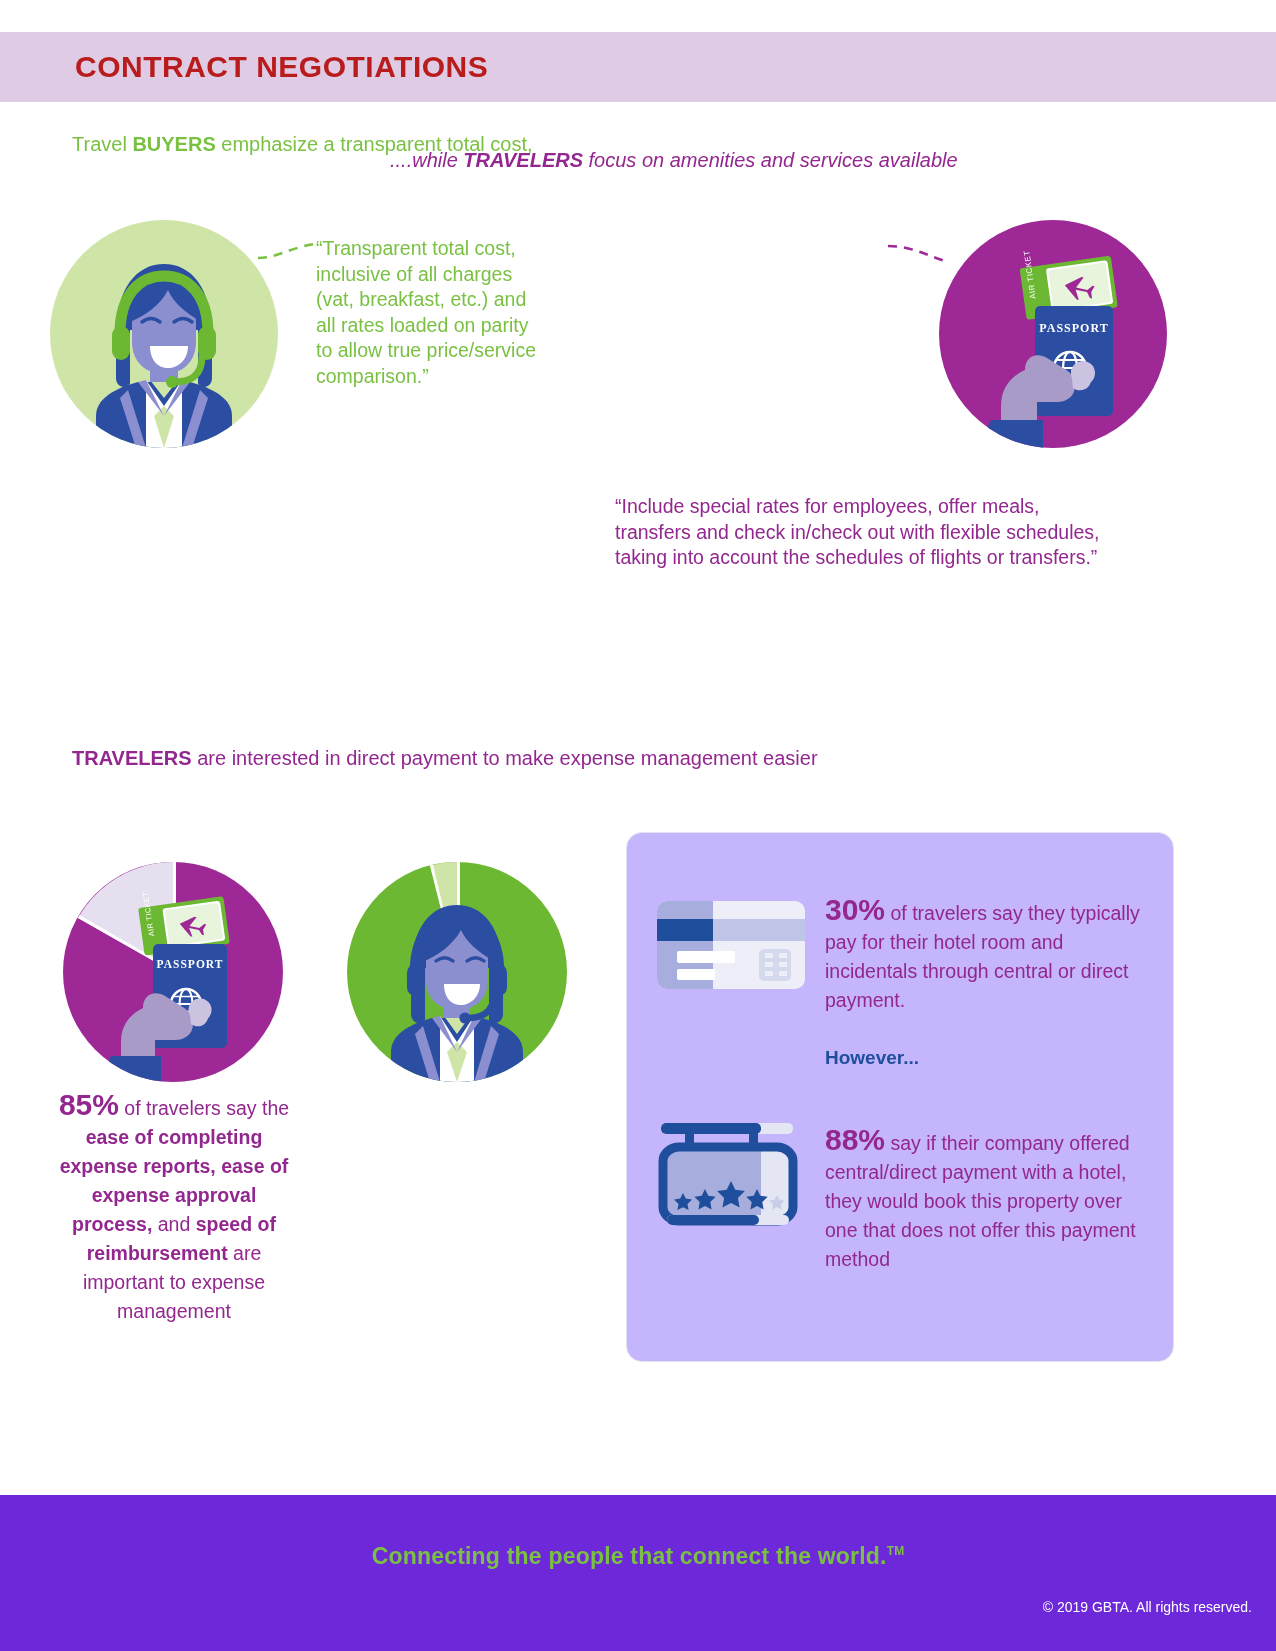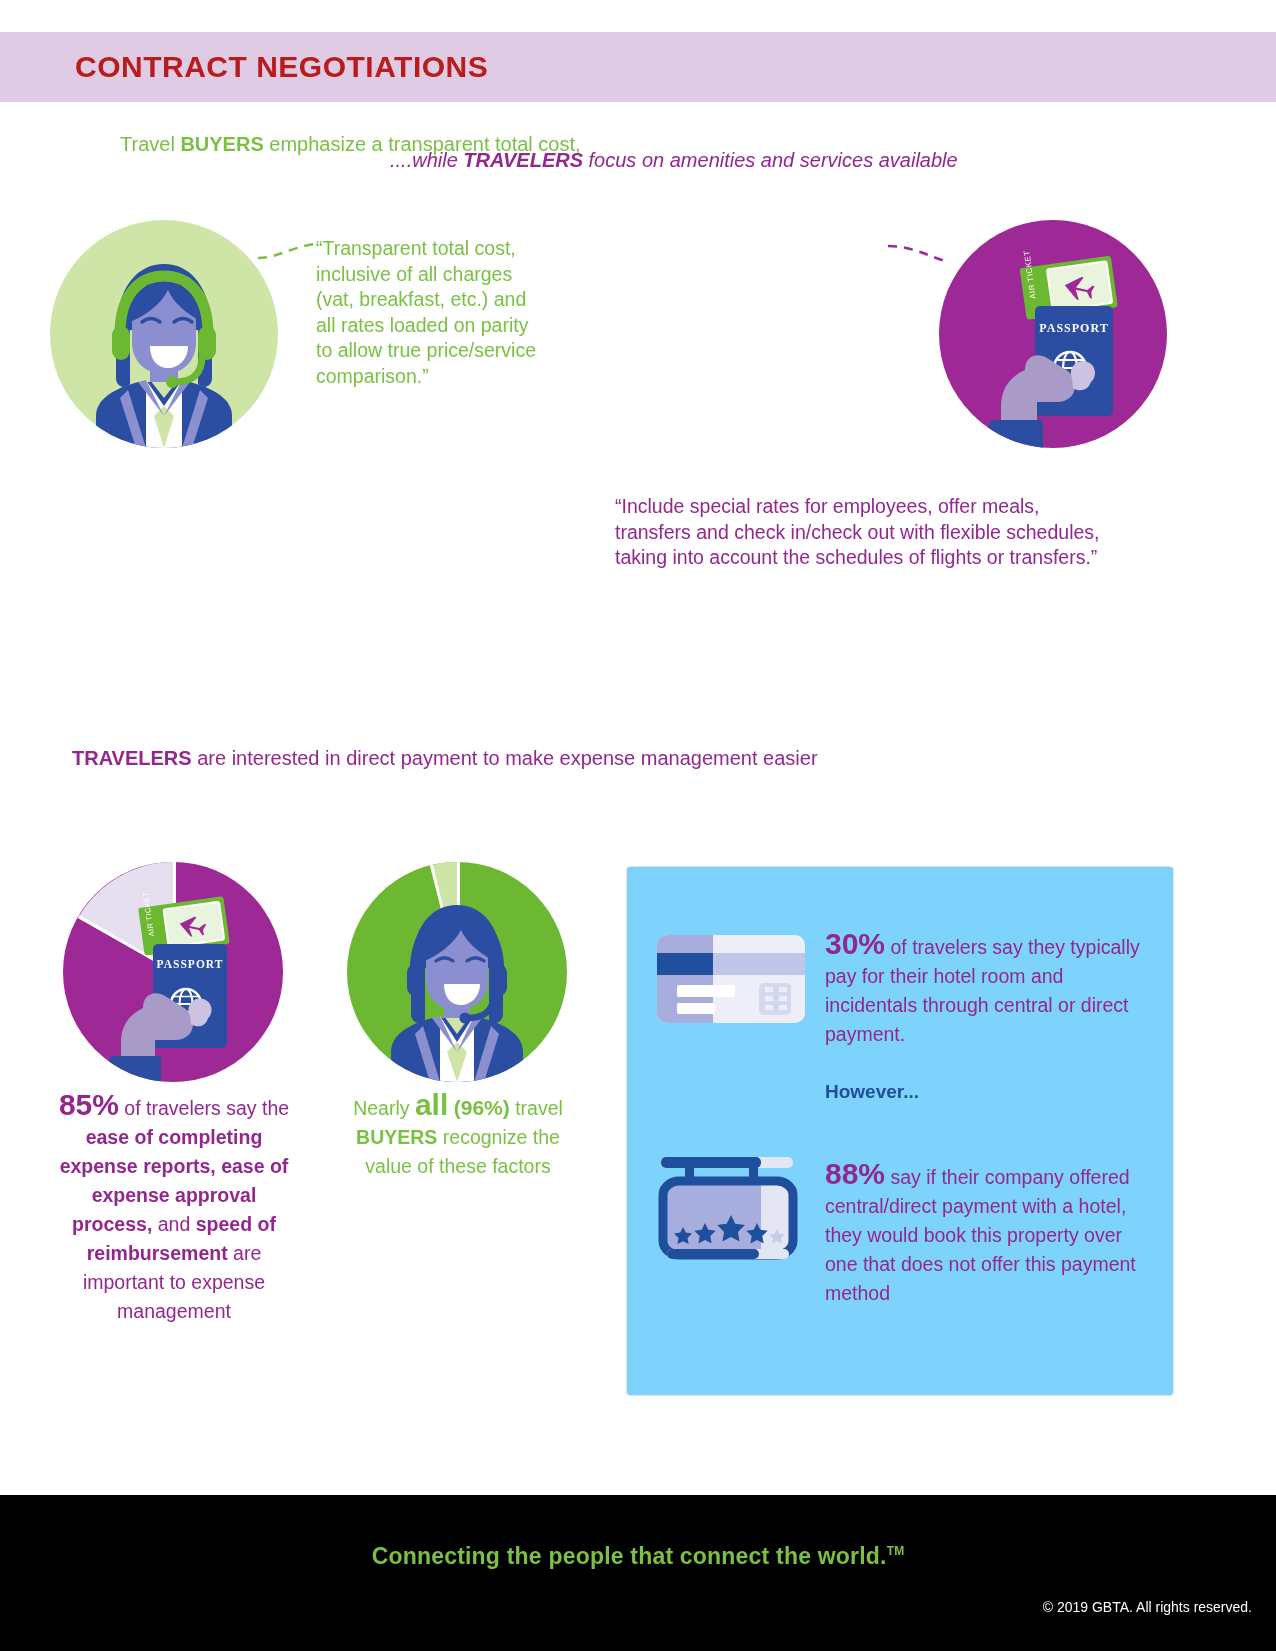--- a/index.html
+++ b/index.html
@@ -34,21 +34,20 @@
     color: #b91c1c;
     font-family: "Liberation Sans", sans-serif;
   }
   .b { font-weight: bold; }
 
   .intro {
     position: absolute;
     font-size: 20px;
     line-height: 32px;
     color: #7ac143;
-    margin-left: 48px;
   }
   .intro2 {
     position: absolute;
     font-size: 20px;
     line-height: 32px;
     color: #93278f;
   }
 
   .quote {
     position: absolute;
@@ -84,23 +83,22 @@
   }
   .stat-col.p { color: #93278f; }
   .stat-col.g { color: #7ac143; }
   .bignum { font-size: 30px; font-weight: bold; }
   .bigall { font-size: 30px; font-weight: bold; }
 
   
   .card {
     position: absolute;
     border: 1px solid #e2e2ee;
-    border-radius: 4px;
-    background: #7dd3fc;
-    margin-top: 34px;
+    border-radius: 16px;
+    background: #c4b5fd;
   }
   .card-text {
     position: absolute;
     font-size: 19.5px;
     line-height: 29px;
     color: #93278f;
   }
   .however {
     position: absolute;
     font-size: 19px;
@@ -108,21 +106,21 @@
     color: #1f4e9c;
   }
 
   
   .footer {
     position: absolute;
     left: 0;
     bottom: 0;
     width: 1276px;
     height: 156px;
-    background: #000000;
+    background: #6d28d9;
   }
   .footer-tag {
     position: absolute;
     left: 0;
     top: 48px;
     width: 1276px;
     text-align: center;
     font-size: 23px;
     font-weight: bold;
     color: #7ac143;
@@ -352,28 +350,20 @@
     <span class="b">completing expense</span>
     <span class="b">reports, ease of</span>
     <span class="b">expense approval</span>
     <span class="b">process,</span><span> and </span><span class="b">speed</span>
     <span class="b">of reimbursement</span>
     <span>are important</span>
     <span>to expense</span>
     <span>management</span>
   </div>
 
-  <div class="stat-col g" style="left:342px; top:1090px; width:232px;">
-    <span>Nearly </span><span class="bigall">all</span>
-    <span class="b" style="font-size:21px">(96%)</span>
-    <span>travel </span><span class="b">BUYERS</span>
-    <span>recognize the</span>
-    <span>value of these</span>
-    <span>factors</span>
-  </div>
 
   <div class="card" style="left:626px; top:832px; width:548px; height:530px;">
 
     <svg width="160" height="110" viewBox="0 0 160 110" style="position:absolute; left:26px; top:56px;">
       <rect x="4" y="12" width="148" height="88" rx="10" fill="#edeef8"></rect>
       <rect x="4" y="12" width="56" height="88" rx="10" fill="#a7aedd"></rect>
       <rect x="40" y="12" width="20" height="88" fill="#a7aedd"></rect>
       <rect x="4" y="30" width="148" height="22" fill="#bfc5e6"></rect>
       <rect x="4" y="30" width="56" height="22" fill="#1f4e9c"></rect>
       <rect x="24" y="62" width="58" height="12" rx="2" fill="#ffffff"></rect>

